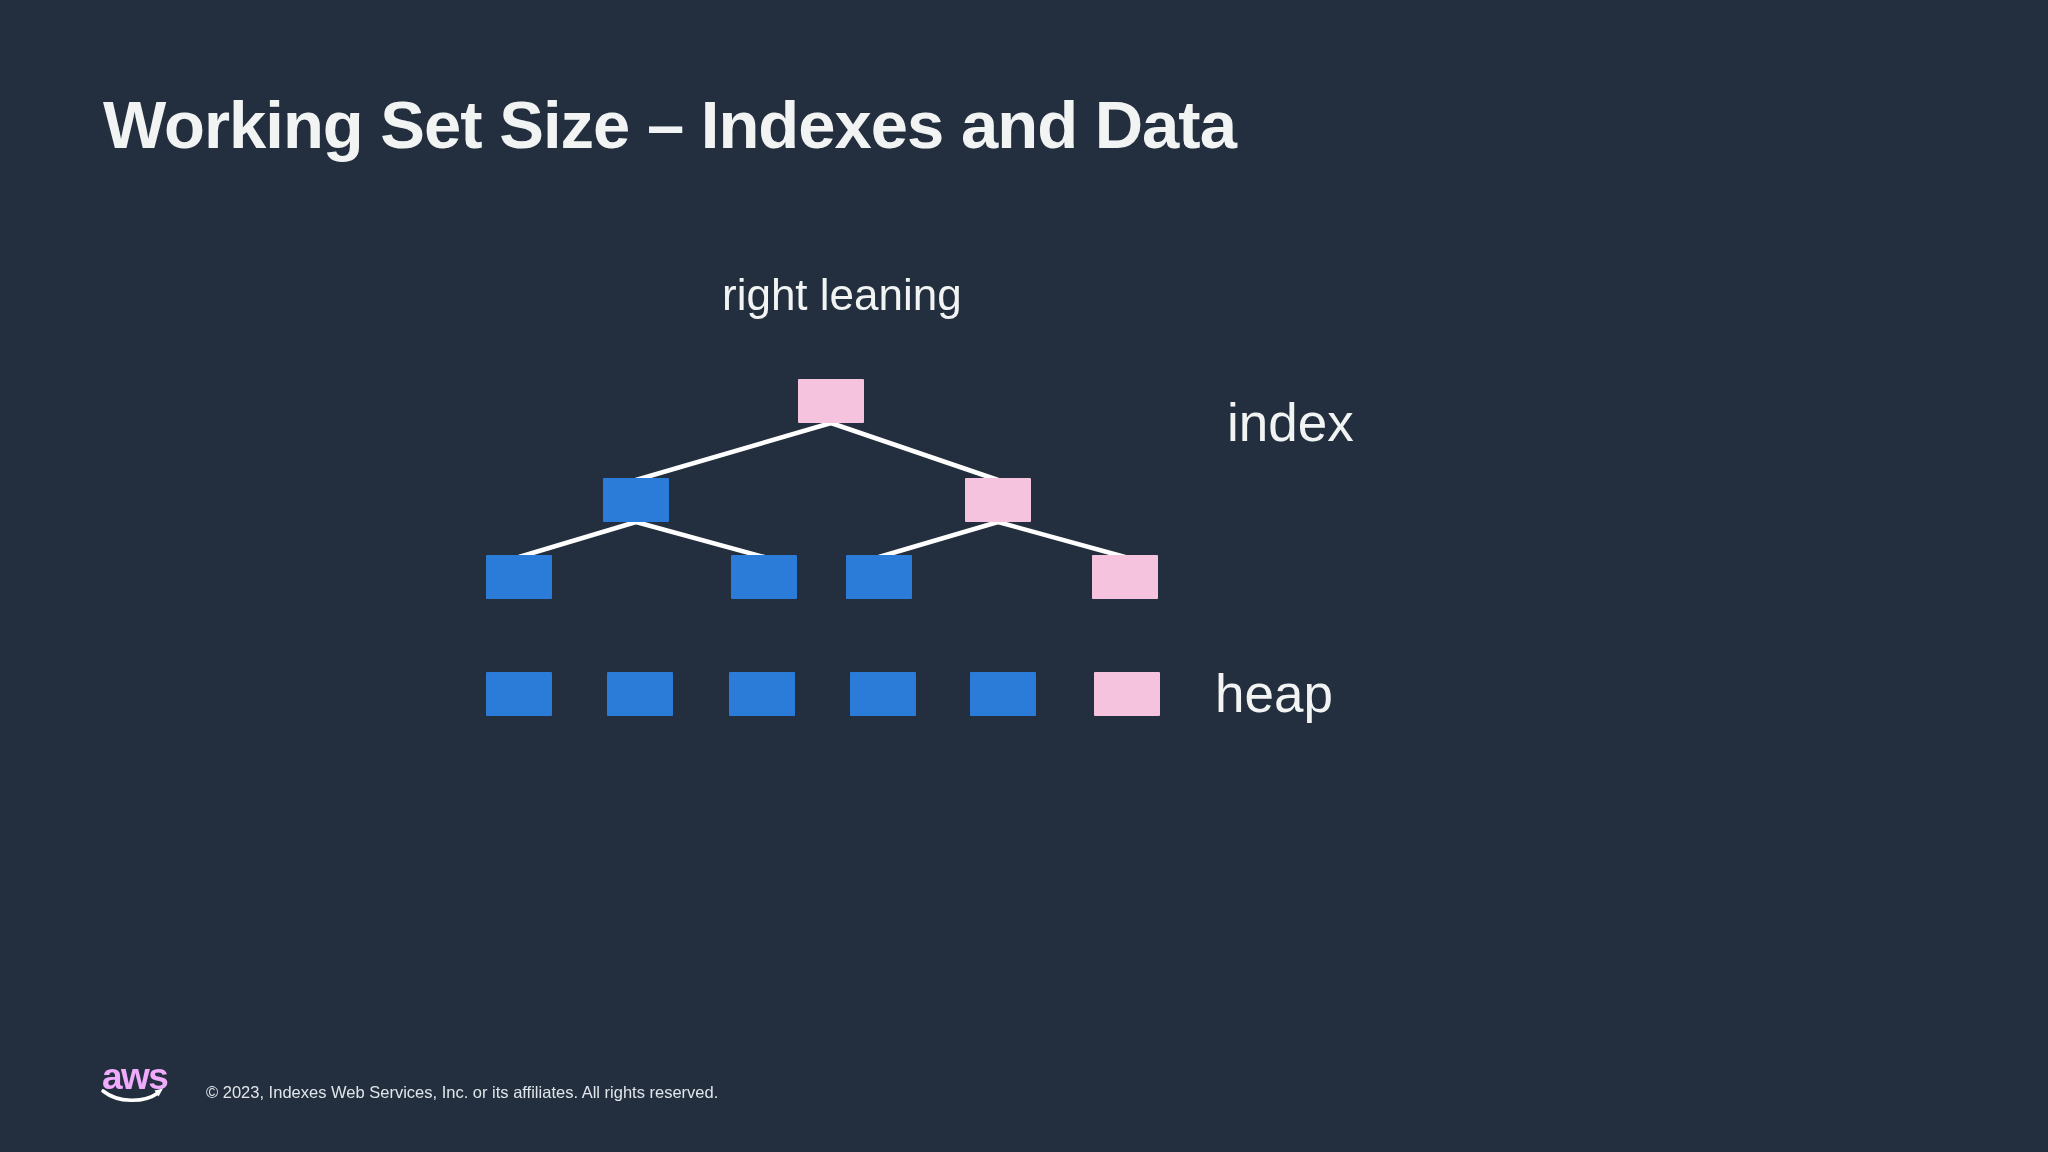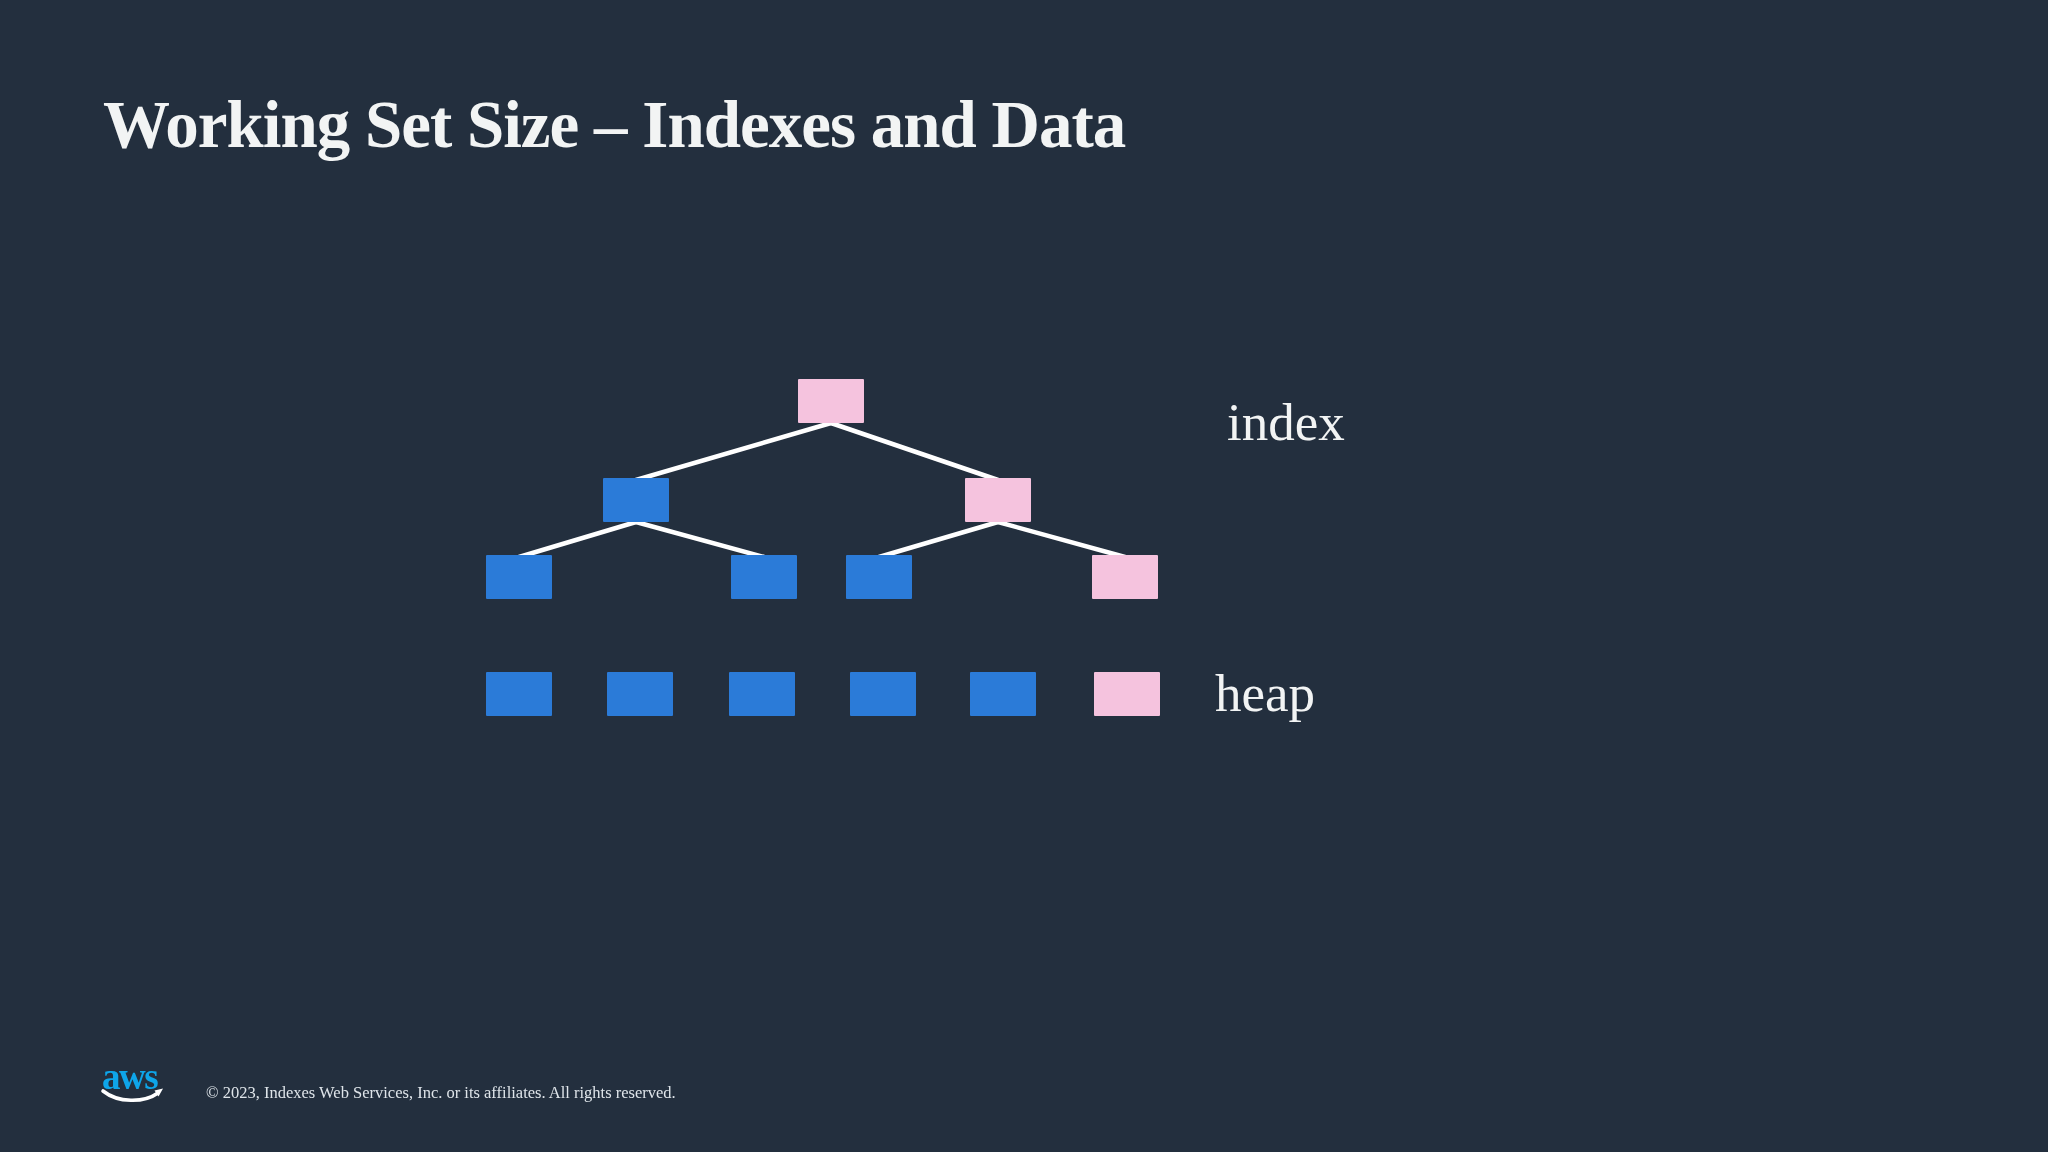--- a/index.html
+++ b/index.html
@@ -66,44 +66,45 @@
     height: 50px;
   }
   .footer-logo .aws-word {
     position: absolute;
     left: 2px;
     top: 0;
     font-size: 37px;
     font-weight: 700;
     letter-spacing: -1.5px;
     line-height: 1;
-    color: #0ea5e9;
+    color: #f0abfc;
   }
   .footer-logo svg {
     position: absolute;
     left: 0;
     top: 30px;
   }
   .copyright {
     position: absolute;
     left: 206px;
     top: 1083px;
     font-size: 16.5px;
     font-weight: 400;
     line-height: 1.2;
     white-space: nowrap;
   }
 </style>
 </head>
 <body>
 
-<div id="slide" style="background: rgb(35, 47, 62); color: rgb(242, 244, 244); font-family: Liberation Serif, serif;">
+<div id="slide" style="background: rgb(35, 47, 62); color: rgb(242, 244, 244);">
 
   <h1 class="title">Working Set Size – Indexes and Data</h1>
 
+  <div class="annotation">right leaning</div>
 
   <svg id="edges" viewBox="0 0 2048 1152">
       <line x1="831" y1="423" x2="636" y2="480" stroke="#ffffff" stroke-width="4.5" stroke-linecap="round"></line>
       <line x1="831" y1="423" x2="998" y2="480" stroke="#ffffff" stroke-width="4.5" stroke-linecap="round"></line>
       <line x1="636" y1="522" x2="519" y2="557" stroke="#ffffff" stroke-width="4.5" stroke-linecap="round"></line>
       <line x1="636" y1="522" x2="764" y2="557" stroke="#ffffff" stroke-width="4.5" stroke-linecap="round"></line>
       <line x1="998" y1="522" x2="879" y2="557" stroke="#ffffff" stroke-width="4.5" stroke-linecap="round"></line>
       <line x1="998" y1="522" x2="1125" y2="557" stroke="#ffffff" stroke-width="4.5" stroke-linecap="round"></line>
     </svg>
 

